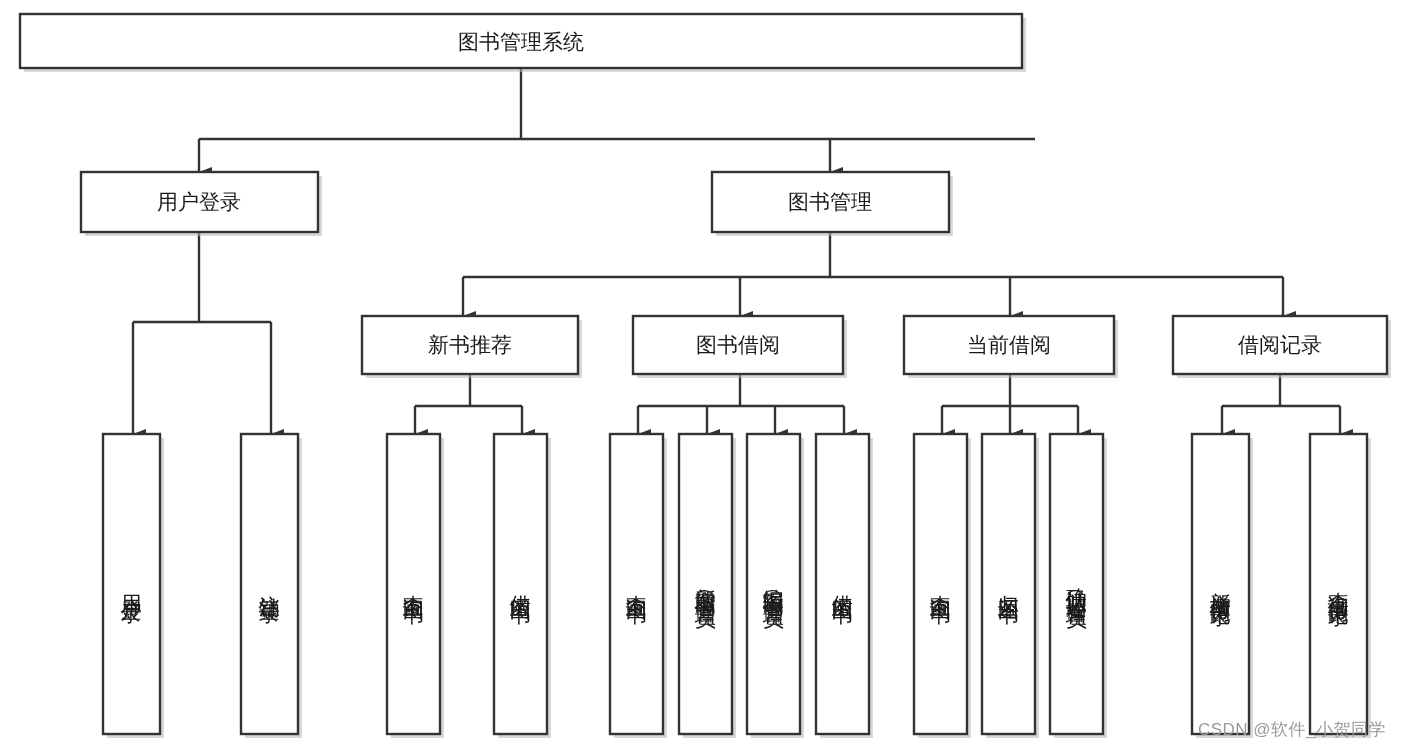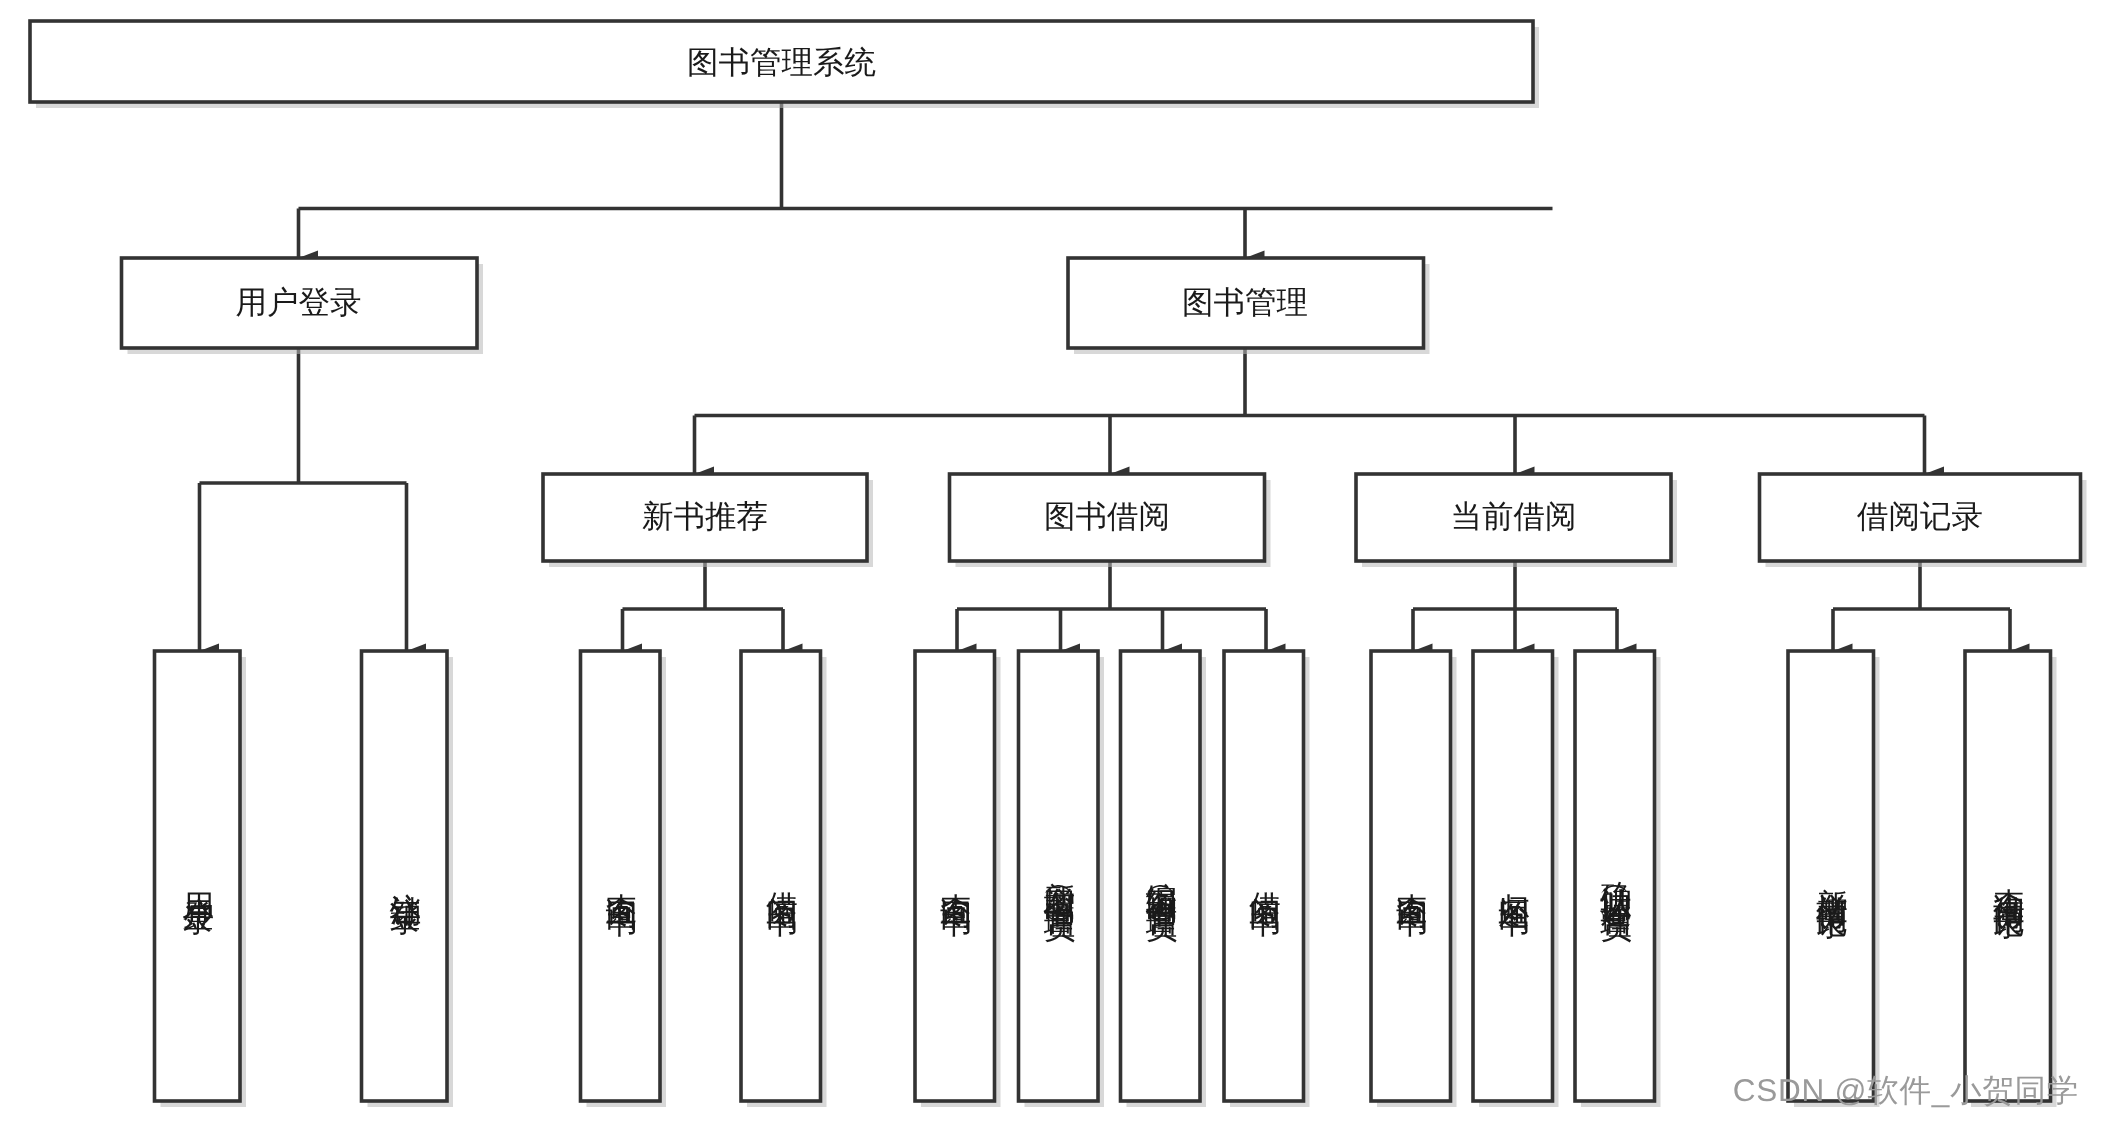--- a/index.html
+++ b/index.html
@@ -66,21 +66,21 @@
     justify-content: center;
     white-space: nowrap;
     user-select: none;
     pointer-events: none;
   }
   .watermark {
     position: absolute;
     right: 10px;
     bottom: 6px;
     font-family: "Liberation Sans", "DejaVu Sans", sans-serif;
-    font-size: 21px;
+    font-size: 17px;
     color: #9a9a9a;
     letter-spacing: 0.5px;
     user-select: none;
   }
 </style>
 </head>
 <body>
 
 <div id="diagram-root">
 

